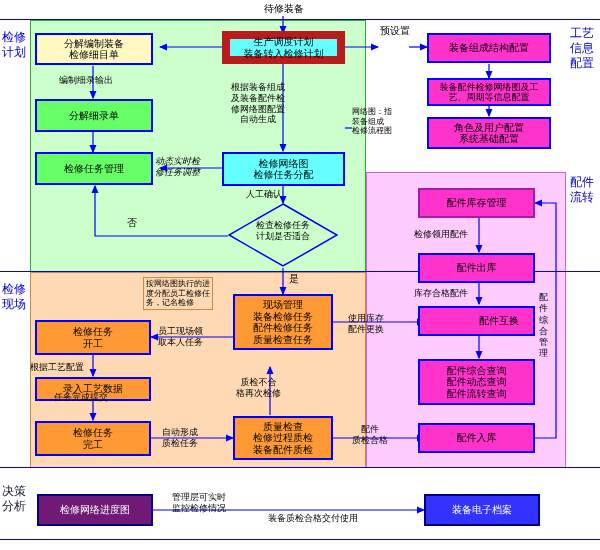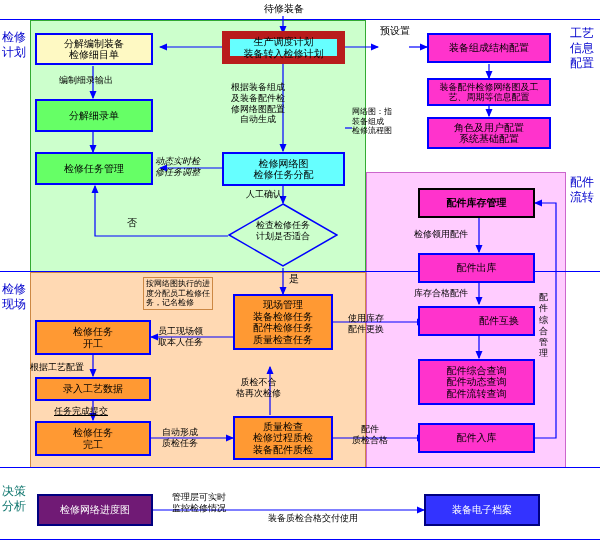--- a/index.html
+++ b/index.html
@@ -91,21 +91,21 @@
 
     <g stroke="#0000ff" stroke-width="1.2" fill="none">
       <path d="M345,128 L352,128"></path>
     </g>
   </svg>
 
   <div class="vlabel t12" style="left:2px;top:30px;width:28px;color:#0000cc;white-space:pre-line;">检修
 计划</div>
   <div class="vlabel t12" style="left:2px;top:282px;width:28px;color:#0000cc;white-space:pre-line;">检修
 现场</div>
-  <div class="vlabel t12" style="left:2px;top:484px;width:28px;color:#0f766e;white-space:pre-line;">决策
+  <div class="vlabel t12" style="left:2px;top:484px;width:28px;color:#0f172a;white-space:pre-line;">决策
 分析</div>
   <div class="vlabel t12" style="left:570px;top:26px;width:28px;color:#0000cc;white-space:pre-line;">工艺
 信息
 配置</div>
   <div class="vlabel t12" style="left:570px;top:175px;width:28px;color:#0000cc;white-space:pre-line;">配件
 流转</div>
   <div class="vlabel t9" style="left:539px;top:292px;width:16px;color:#000;white-space:pre-line;">配件
 综
 合
 管
@@ -157,21 +157,21 @@
   </div>
 
   <div style="position:absolute;left:228px;top:203px;width:110px;height:64px;">
     <svg width="110" height="64" viewBox="0 0 110 64" style="position:absolute;left:0;top:0;">
       <polygon points="55,1 109,32 55,63 1,32" fill="#ccffcc" stroke="#0000ff" stroke-width="1.5"></polygon>
     </svg>
     <div class="t9" style="position:absolute;left:0;top:17px;width:110px;text-align:center;white-space:pre-line;line-height:1.2;">检查检修任务
 计划是否适合</div>
   </div>
 
-  <div class="node t10" style="left:418px;top:188px;width:117px;height:30px;background:#ff33cc;border:2px solid #000000;font-weight:bold;">
+  <div class="node t10" style="left:418px;top:188px;width:117px;height:30px;background:#ff33cc;border:2px solid #a21caf;">
     <span>配件库存管理</span>
   </div>
 
   <div class="node t10" style="left:418px;top:253px;width:117px;height:30px;background:#ff33cc;border:2px solid #0000ff;">
     <span>配件出库</span>
   </div>
 
   <div class="node t10" style="left:418px;top:306px;width:117px;height:30px;background:#ff33cc;border:2px solid #0000ff;padding-left:45px;">
     <span>配件互换</span>
   </div>
@@ -243,21 +243,21 @@
 
   <div class="lbl t8" style="left:143px;top:277px;white-space:pre-line;background:#ffd9b3;border:1px solid #cc8844;padding:1px 2px;">按网络图执行的进
 度分配员工检修任
 务，记名检修</div>
 
   <div class="lbl t9" style="left:158px;top:326px;white-space:pre-line;text-align:center;">员工现场领
 取本人任务</div>
 
   <div class="lbl t9" style="left:30px;top:362px;">根据工艺配置</div>
 
-  <div class="lbl t9" style="left:54px;top:406px;text-decoration:underline;">任务完成提交</div>
+  <div class="lbl t9" style="left:54px;top:392px;">任务完成提交</div>
 
   <div class="lbl t9" style="left:162px;top:427px;white-space:pre-line;text-align:center;">自动形成
 质检任务</div>
 
   <div class="lbl t9" style="left:348px;top:313px;white-space:pre-line;text-align:center;">使用库存
 配件更换</div>
 
   <div class="lbl t9" style="left:236px;top:377px;white-space:pre-line;text-align:center;">质检不合
 格再次检修</div>
 

